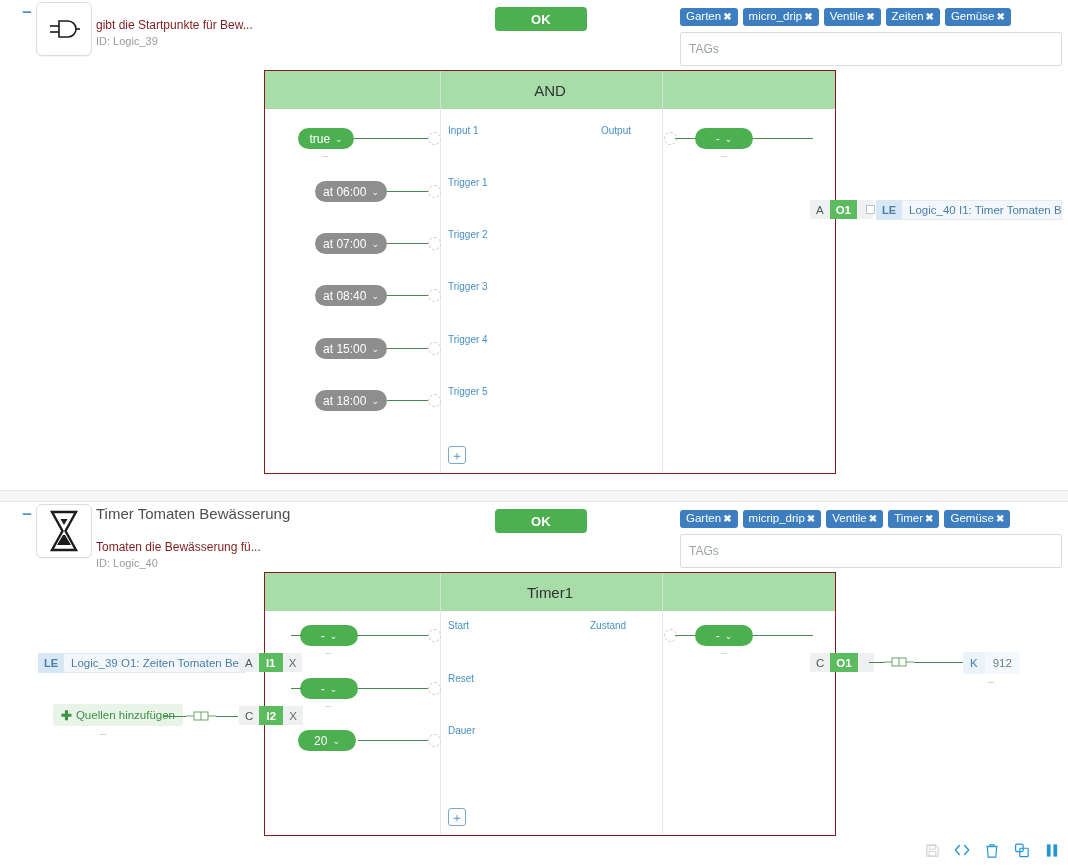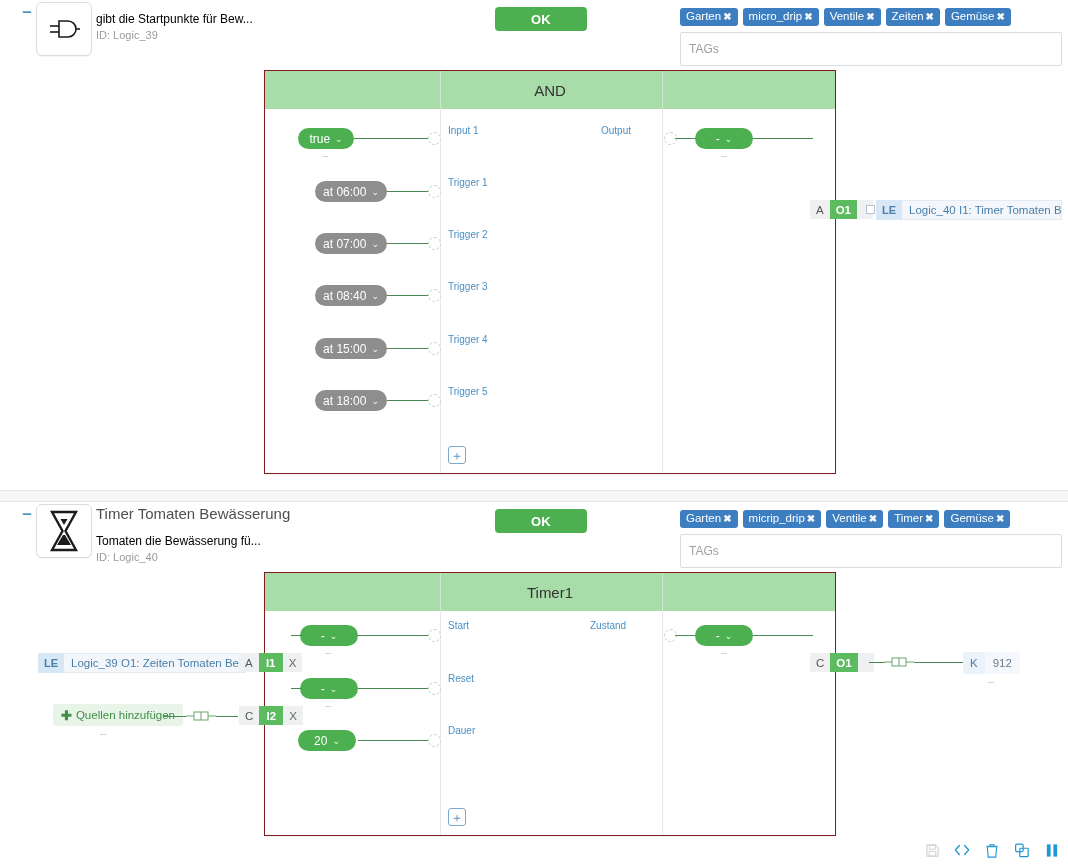--- a/index.html
+++ b/index.html
@@ -24,21 +24,21 @@
     text-align:center;
   }
   .blk-icon{
     position:absolute;left:36px;top:2px;width:54px;height:52px;
     background:#fff;border:1px solid #dadde0;border-radius:6px;
     display:flex;align-items:center;justify-content:center;
     box-shadow:0 1px 1px rgba(0,0,0,.04);
   }
   .blk-titles{position:absolute;left:96px;top:2px;}
   .blk-title{font-size:15px;color:#4f4f4f;line-height:20px;}
-  .blk-sub{font-size:12px;color:#000000;line-height:16px;margin-top:9px;}
+  .blk-sub{font-size:12px;color:#7f1d1d;line-height:16px;margin-top:15px;}
   .blk-id{font-size:11px;color:#9b9b9b;line-height:15px;margin-top:1px;}
 
   .ok-btn{
     position:absolute;left:495px;top:7px;width:92px;height:24px;
     background:#4cb050;border:none;border-radius:4px;color:#fff;
     font-size:13px;font-weight:bold;letter-spacing:.3px;
     display:flex;align-items:center;justify-content:center;cursor:pointer;
   }
 
   

